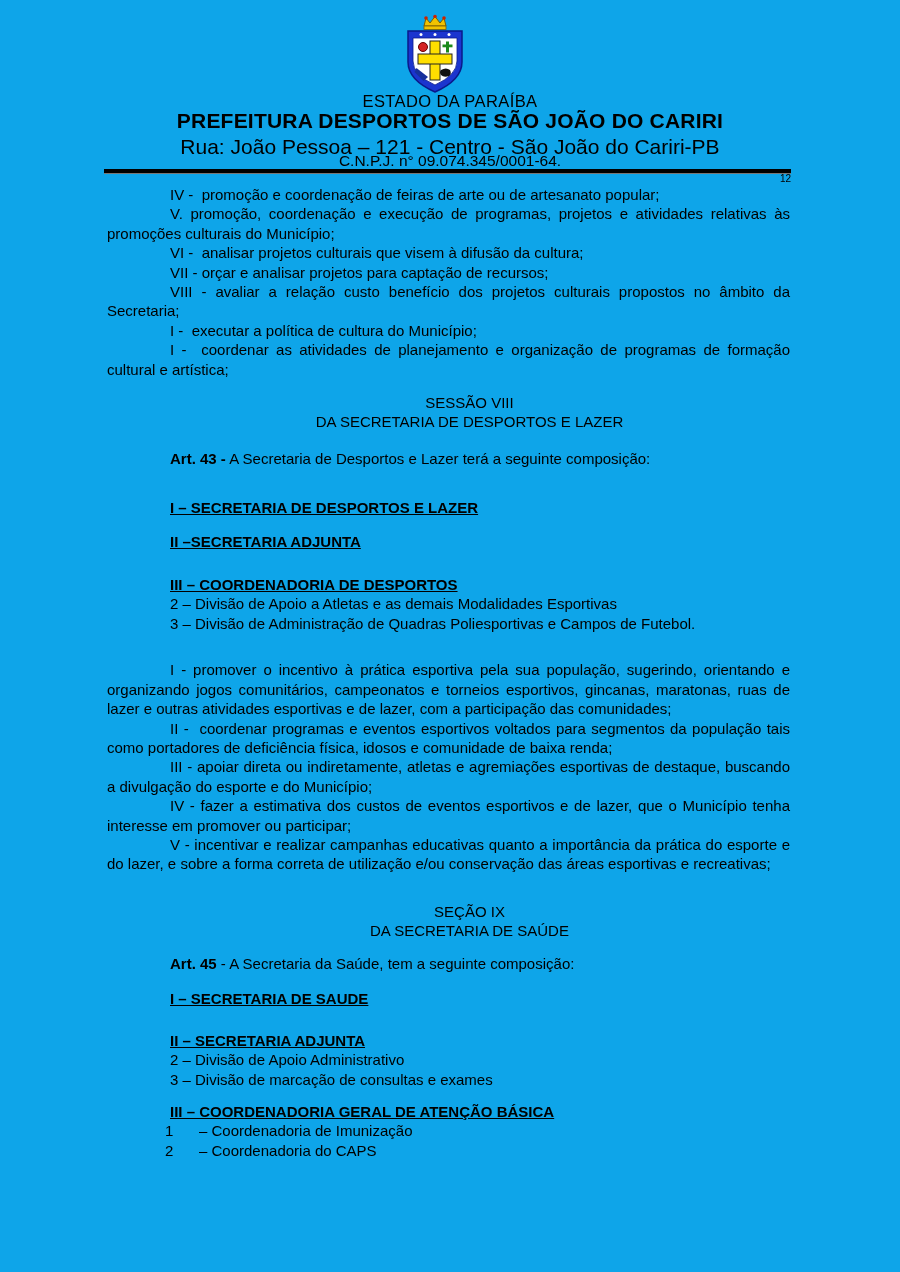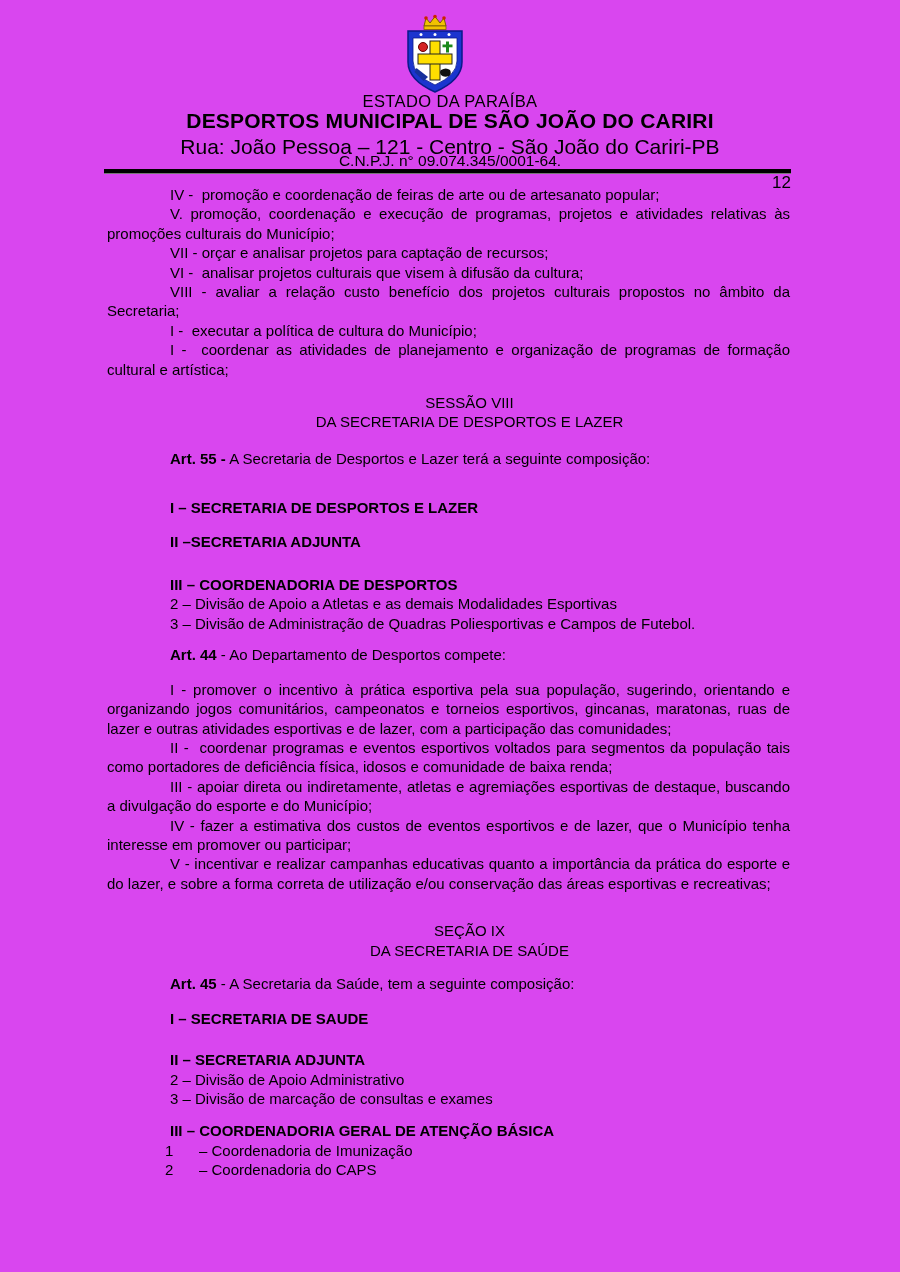--- a/index.html
+++ b/index.html
@@ -1,37 +1,37 @@
 <!DOCTYPE html>
 <html><head>
 <meta charset="utf-8">
 <style>
   html,body{margin:0;padding:0;background:#fff;}
   .page{
-    position:relative;width:900px;height:1272px;background:#d946ef;overflow:hidden;
+    position:relative;width:900px;height:1272px;background:#0ea5e9;overflow:hidden;
     font-family:"Liberation Sans","DejaVu Sans",sans-serif;color:#000;
   }
   
   .crest{position:absolute;left:404px;top:14px;}
   .hline{position:absolute;left:0;width:100%;text-align:center;white-space:nowrap;}
   .state{top:92px;font-size:16.5px;letter-spacing:.4px;}
   .title{top:109px;font-size:21px;font-weight:bold;letter-spacing:.2px;}
   .addr{top:135px;font-size:21px;}
   .cnpj{top:152px;font-size:15.5px;}
   .rule{position:absolute;left:104px;top:169px;width:687px;height:4px;background:#000;border-bottom:1px solid #777;}
-  .pageno{position:absolute;top:173px;left:104px;width:687px;text-align:right;font-size:17px;}
+  .pageno{position:absolute;top:173px;left:104px;width:687px;text-align:right;font-size:10px;}
   
   .doc{
     position:absolute;left:107px;top:185px;width:683px;
     font-size:15px;line-height:19.4px;
   }
   .para{text-align:justify;text-indent:63px;}
   .para strong{font-weight:bold;}
   .hc{font-weight:normal;text-align:center;margin-left:42px;}
-  .bl{font-weight:bold;padding-left:63px;}
+  .bl{font-weight:bold;padding-left:63px;text-decoration:underline;}
   .li{padding-left:63px;}
   .li2{padding-left:58px;}
   .li2 .num{display:inline-block;width:34px;}
   .sp{width:100%;}
 </style>
 </head>
 <body>
 
 <div class="page">
 
@@ -49,49 +49,48 @@
     <rect x="26" y="27" width="10" height="39" fill="#ffdf00" stroke="#222" stroke-width="1"></rect>
     <rect x="14" y="40" width="34" height="10" fill="#ffdf00" stroke="#222" stroke-width="1"></rect>
     <circle cx="19" cy="33" r="4.5" fill="#d42222" stroke="#660000" stroke-width="1"></circle>
     <rect x="42" y="27.5" width="3" height="11" fill="#1c8a1c"></rect>
     <rect x="38.5" y="30.5" width="10" height="2.8" fill="#1c8a1c"></rect>
     <path d="M12.5 54 L24 63 L19.5 67 L10.5 58 Z" fill="#16309c"></path>
     <path d="M37 56 q5 -3 9 0 q2 4 -1 6 q-5 2 -8 -1 q-2 -3 0 -5 Z" fill="#111"></path>
   </svg>
 
   <div class="hline state">ESTADO DA PARAÍBA</div>
-  <div class="hline title">DESPORTOS MUNICIPAL DE SÃO JOÃO DO CARIRI</div>
+  <div class="hline title">PREFEITURA DESPORTOS DE SÃO JOÃO DO CARIRI</div>
   <div class="hline addr">Rua: João Pessoa – 121 - Centro - São João do Cariri-PB</div>
   <div class="hline cnpj">C.N.P.J. n° 09.074.345/0001-64.</div>
   <div class="rule"></div>
   <div class="pageno">12</div>
 
   <main class="doc">
       <div class="para">IV -&nbsp; promoção e coordenação de feiras de arte ou de artesanato popular;</div>
       <div class="para">V. promoção, coordenação e execução de programas, projetos e atividades relativas às promoções culturais do Município;</div>
+      <div class="para">VI -&nbsp; analisar projetos culturais que visem à difusão da cultura;</div>
       <div class="para">VII - orçar e analisar projetos para captação de recursos;</div>
-      <div class="para">VI -&nbsp; analisar projetos culturais que visem à difusão da cultura;</div>
       <div class="para">VIII - avaliar a relação custo benefício dos projetos culturais propostos no âmbito da Secretaria;</div>
       <div class="para">I -&nbsp; executar a política de cultura do Município;</div>
       <div class="para">I -&nbsp; coordenar as atividades de planejamento e organização de programas de formação cultural e artística;</div>
       <div class="sp" style="height: 13.58px;"></div>
       <div class="hc">SESSÃO VIII</div>
       <div class="hc">DA SECRETARIA DE DESPORTOS E LAZER</div>
       <div class="sp" style="height: 17.46px;"></div>
-      <div class="para"><strong>Art. 55 -</strong> A Secretaria de Desportos e Lazer terá a seguinte composição:</div>
+      <div class="para"><strong>Art. 43 -</strong> A Secretaria de Desportos e Lazer terá a seguinte composição:</div>
       <div class="sp" style="height: 30.07px;"></div>
       <div class="bl">I – SECRETARIA DE DESPORTOS E LAZER</div>
       <div class="sp" style="height: 14.55px;"></div>
       <div class="bl">II –SECRETARIA ADJUNTA</div>
       <div class="sp" style="height: 23.28px;"></div>
       <div class="bl">III – COORDENADORIA DE DESPORTOS</div>
       <div class="li">2 – Divisão de Apoio a Atletas e as demais Modalidades Esportivas</div>
       <div class="li">3 – Divisão de Administração de Quadras Poliesportivas e Campos de Futebol.</div>
       <div class="sp" style="height: 11.64px;"></div>
-      <div class="para"><strong>Art. 44</strong> - Ao Departamento de Desportos compete:</div>
       <div class="sp" style="height: 15.52px;"></div>
       <div class="para">I - promover o incentivo à prática esportiva pela sua população, sugerindo, orientando e organizando jogos comunitários, campeonatos e torneios esportivos, gincanas, maratonas, ruas de lazer e outras atividades esportivas e de lazer, com a participação das comunidades;</div>
       <div class="para">II -&nbsp; coordenar programas e eventos esportivos voltados para segmentos da população tais como portadores de deficiência física, idosos e comunidade de baixa renda;</div>
       <div class="para">III - apoiar direta ou indiretamente, atletas e agremiações esportivas de destaque, buscando a divulgação do esporte e do Município;</div>
       <div class="para">IV - fazer a estimativa dos custos de eventos esportivos e de lazer, que o Município tenha interesse em promover ou participar;</div>
       <div class="para">V - incentivar e realizar campanhas educativas quanto a importância da prática do esporte e do lazer, e sobre a forma correta de utilização e/ou conservação das áreas esportivas e recreativas;</div>
       <div class="sp" style="height: 28.13px;"></div>
       <div class="hc">SEÇÃO IX</div>
       <div class="hc">DA SECRETARIA DE SAÚDE</div>
       <div class="sp" style="height: 13.58px;"></div>

